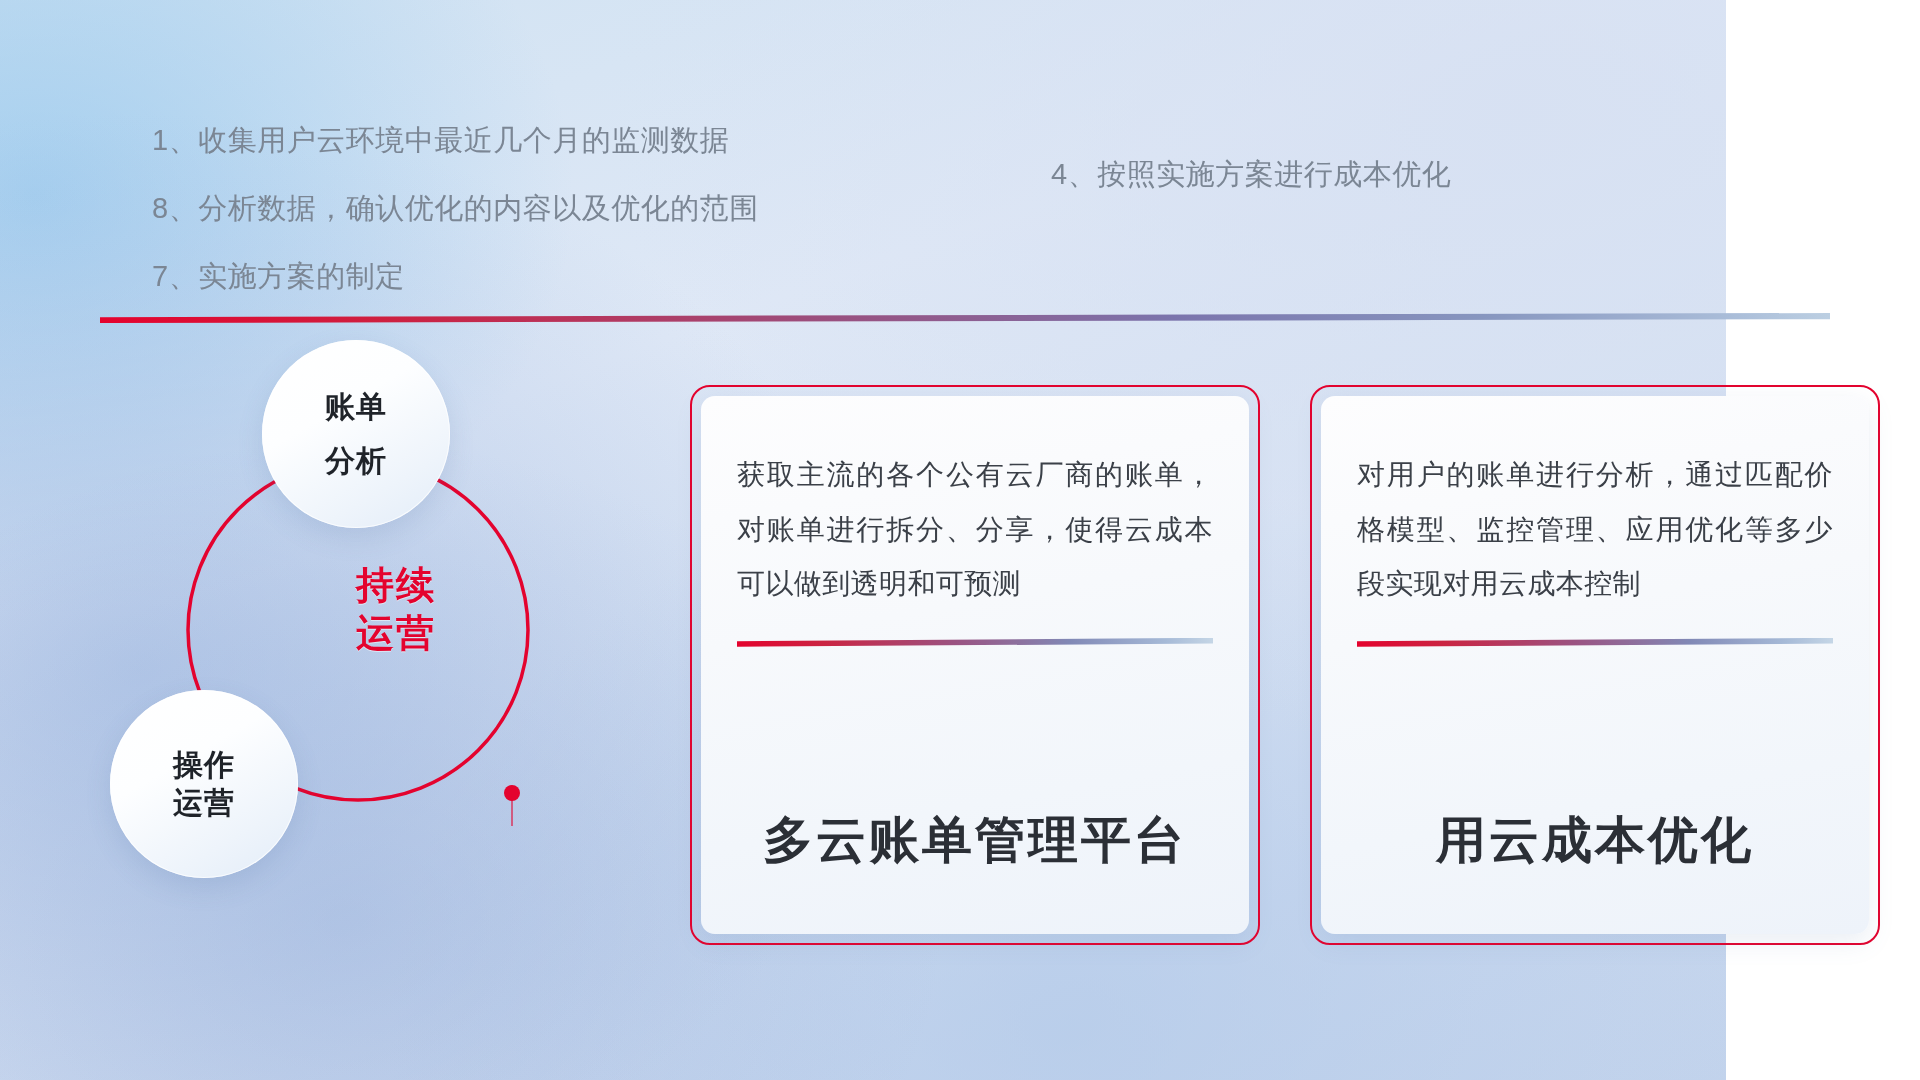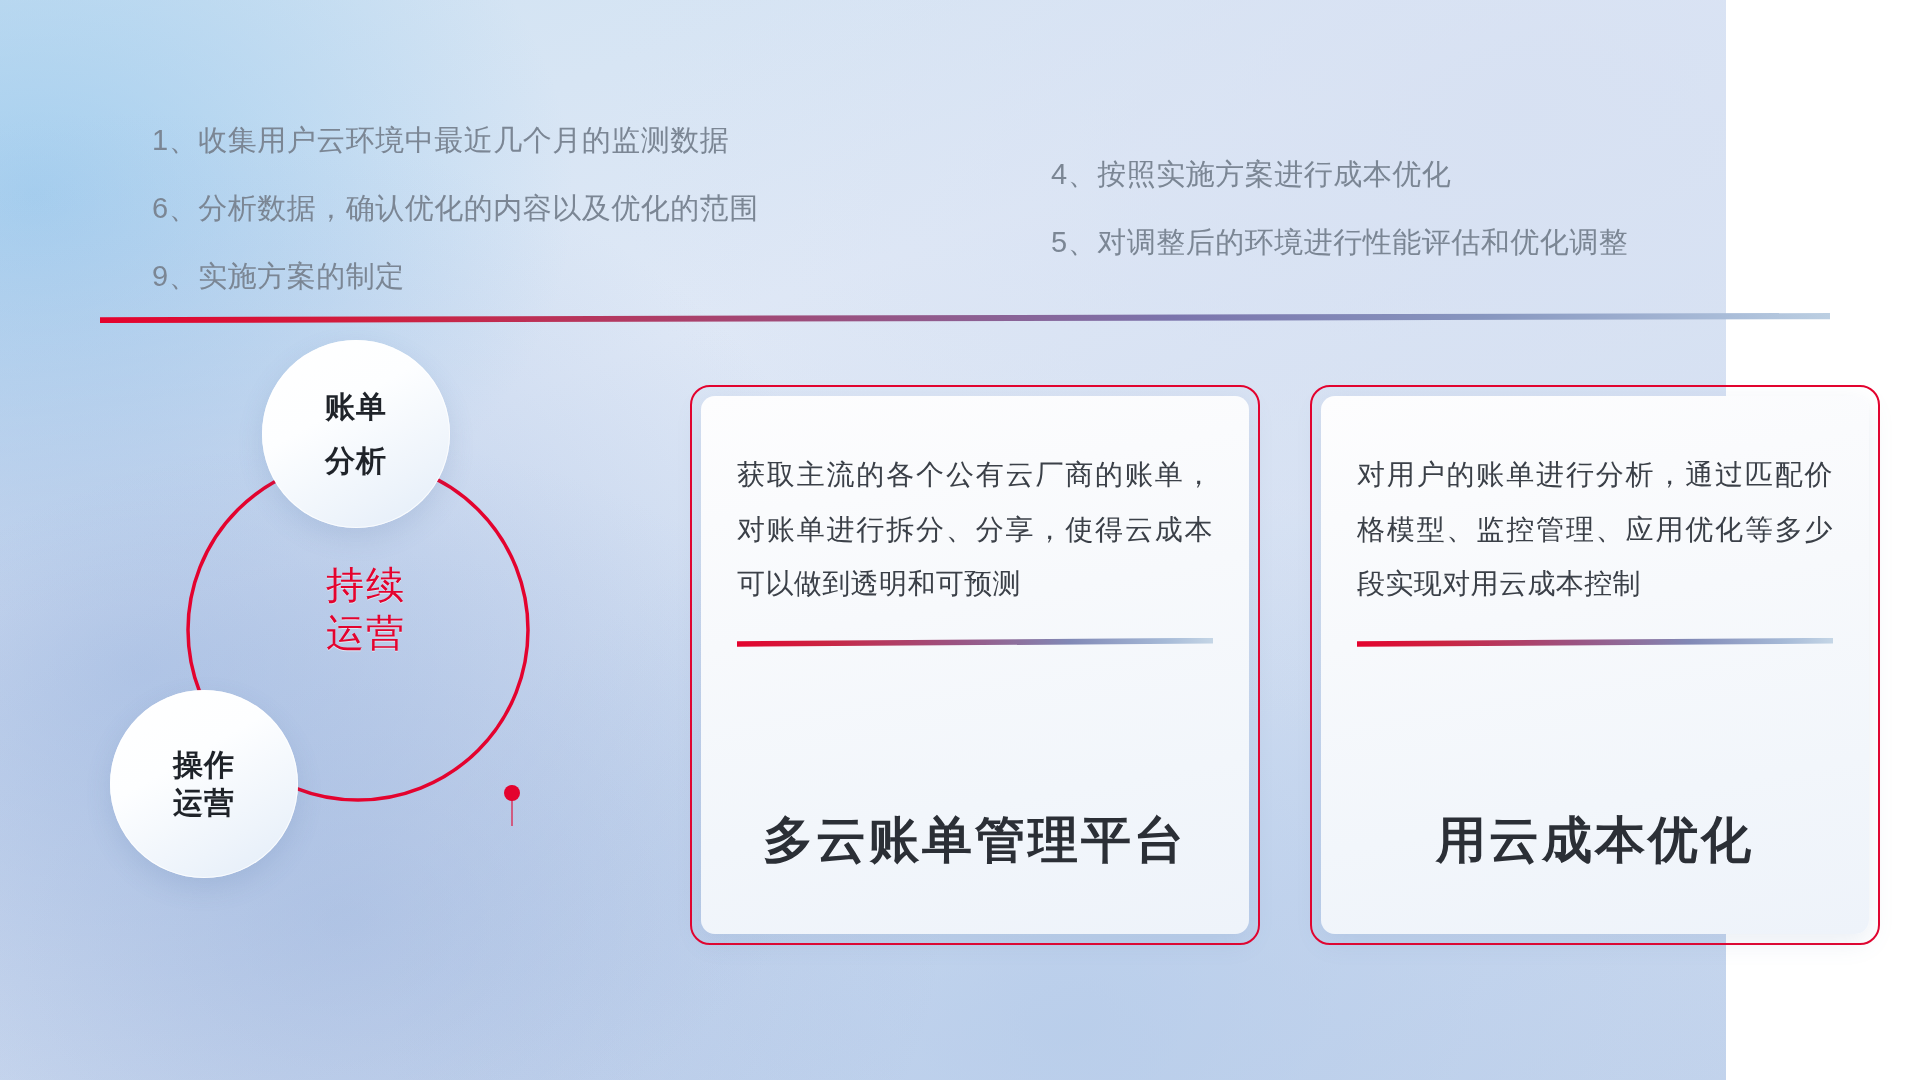--- a/index.html
+++ b/index.html
@@ -46,22 +46,22 @@
     position:absolute; border-radius:50%;
     background:linear-gradient(150deg,#ffffff 0%,#fdfeff 38%,#eef4fb 74%,#e2ecf8 100%);
     box-shadow:0 10px 26px rgba(80,110,160,.16), inset 0 0 0 1px rgba(255,255,255,.75);
     display:flex; flex-direction:column; align-items:center; justify-content:center;
     color:#1f2329; font-weight:700; font-size:30px; line-height:1.28; letter-spacing:1px;
   }
   #bub-top{ left:162px; top:0px; width:188px; height:188px;gap:15px; }
   #bub-left{ left:10px; top:350px; width:188px; height:188px; }
   #bub-right{ left:318px; top:360px; width:188px; height:188px; }
   #venn-center{
-    position:absolute; left:196px; top:222px; width:140px; text-align:center;
-    color:#e4032e; font-weight:400; font-size:38px; line-height:1.25; letter-spacing:2px;
+    position:absolute; left:196px; top:222px; width:140px; text-align:right;
+    color:#e4032e; font-weight:700; font-size:38px; line-height:1.25; letter-spacing:2px;
     text-shadow:0 1px 0 rgba(255,255,255,.5);
   }
 
   
   .card{
     position:absolute; top:385px; width:570px; height:560px; z-index:5;
     border-radius:20px;
     border:2px solid #e4032e;
     padding:9px;
     background:transparent;
@@ -89,27 +89,26 @@
     text-align:center;
   }
 </style>
 </head>
 <body>
 
 <div id="slide">
 
   <div class="steps" id="steps-left">
     <div class="line">1、收集用户云环境中最近几个月的监测数据</div>
-    <div class="line">6、分析数据，确认优化的内容以及优化的范围</div>
-    <div class="line">9、实施方案的制定</div>
+    <div class="line">8、分析数据，确认优化的内容以及优化的范围</div>
+    <div class="line">7、实施方案的制定</div>
   </div>
 
   <div class="steps" id="steps-right">
     <div class="line">4、按照实施方案进行成本优化</div>
-    <div class="line">5、对调整后的环境进行性能评估和优化调整</div>
   </div>
 
   <div id="divider"></div>
 
   <div id="venn">
     <svg width="560" height="620" viewBox="0 0 560 620">
       <circle cx="258" cy="290" r="170" fill="none" stroke="#e4032e" stroke-width="3.5"></circle>
       <line x1="258" y1="122" x2="258" y2="150" stroke="#e4032e" stroke-width="2" opacity=".55"></line>
       <line x1="104" y1="455" x2="104" y2="486" stroke="#e4032e" stroke-width="2" opacity=".55"></line>
       <line x1="412" y1="455" x2="412" y2="486" stroke="#e4032e" stroke-width="2" opacity=".55"></line>

